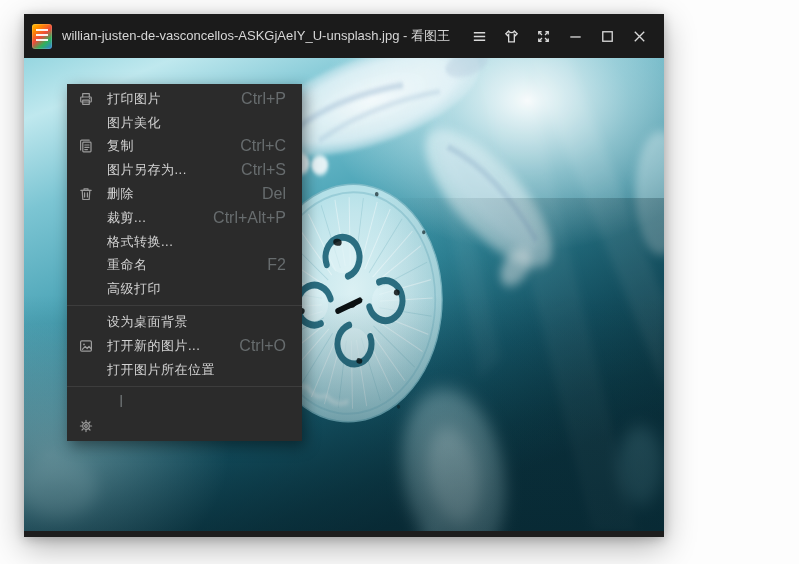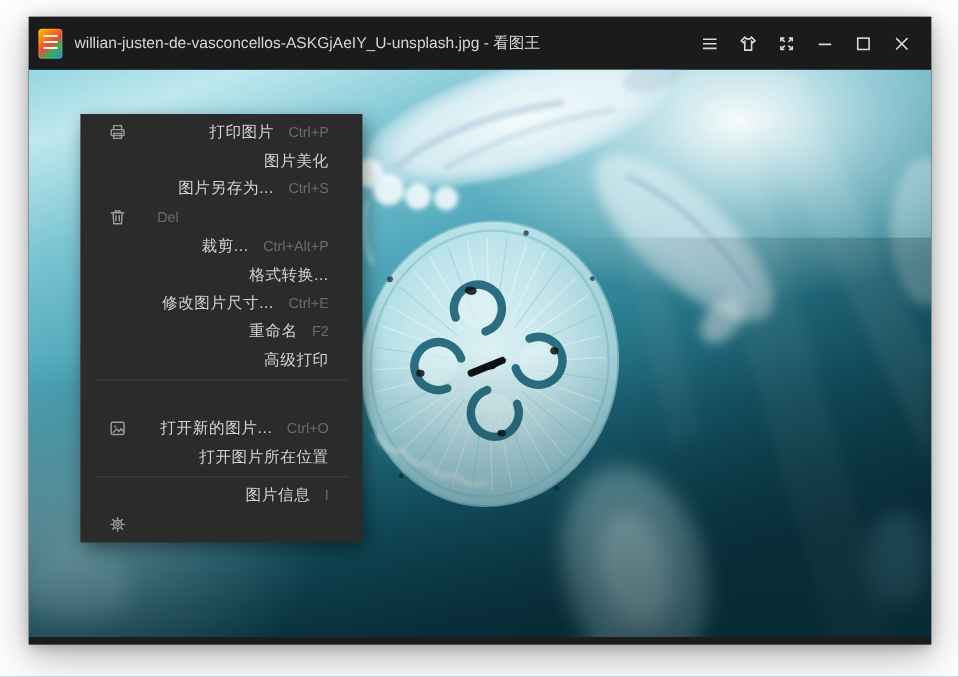--- a/index.html
+++ b/index.html
@@ -3,24 +3,23 @@
 <meta charset="utf-8">
 <style>
   html,body{margin:0;padding:0;}
   body{
     width:799px;height:564px;overflow:hidden;position:relative;
     background:#fdfdfd;
     font-family:"Liberation Sans","DejaVu Sans",sans-serif;
     -webkit-font-smoothing:antialiased;
   }
   .window{
-    position:absolute;left:24px;top:14px;width:752px;height:523px;
+    position:absolute;left:24px;top:14px;width:640px;height:523px;
     background:#1d1d1d;
     box-shadow:0 10px 30px rgba(0,0,0,.30),0 2px 10px rgba(0,0,0,.20);
-    text-align:right;
   }
   
   .titlebar{
     position:absolute;left:0;top:0;right:0;height:44px;background:#1b1b1b;
     display:flex;align-items:center;padding:0 16px 0 8px;box-sizing:border-box;
   }
   .app-icon{
     width:20px;height:25px;border-radius:3px;flex:none;position:relative;
     background:linear-gradient(140deg,#ffc400 0%,#ff8a00 22%,#ef4a3a 48%,#2fb25c 72%,#2f7fe0 100%);
     box-shadow:0 0 0 1px rgba(255,255,255,.15) inset;
@@ -32,30 +31,30 @@
   .title{font-size:13px;color:#d6d6d6;margin-left:10px;white-space:nowrap;overflow:hidden;text-overflow:ellipsis;max-width:500px;}
   .tb-icons{margin-left:auto;display:flex;gap:14px;align-items:center;}
   .tb-btn{width:18px;height:18px;display:flex;align-items:center;justify-content:center;cursor:default;}
   .tb-btn svg{width:17px;height:17px;stroke:#d9d9d9;fill:none;stroke-width:1.4;}
   
   .image-area{position:absolute;left:0;top:44px;right:0;bottom:6px;overflow:hidden;background:#11505e;}
   .image-area svg{display:block;width:100%;height:100%;}
   .bottom-strip{position:absolute;left:0;right:0;bottom:0;height:6px;background:#1d1d1d;}
   
   .context-menu{
-    position:absolute;left:43px;top:81px;width:235px;box-sizing:border-box;
-    background:#2b2b2b;padding:3px 12px;z-index:10;
+    position:absolute;left:43px;top:70px;width:235px;box-sizing:border-box;
+    background:#2b2b2b;padding:3px 0;z-index:10;
     box-shadow:3px 5px 14px rgba(0,0,0,.45);
   }
   .menu-item{height:23.8px;display:flex;align-items:center;padding:0 16px 0 10px;cursor:default;}
   .mi-icon{width:17px;height:17px;margin-right:13px;flex:none;display:flex;align-items:center;justify-content:center;}
   .mi-icon svg{width:16px;height:16px;stroke:#9c9c9c;fill:none;stroke-width:1.2;stroke-linecap:round;stroke-linejoin:round;}
   .mi-icon svg .f{fill:#9c9c9c;stroke:none;}
   .mi-label{flex:1;font-size:13px;color:#d3d3d3;letter-spacing:.5px;white-space:nowrap;}
-  .mi-shortcut{font-size:12px;color:#676c6e;margin-left:12px;white-space:nowrap;}
+  .mi-shortcut{font-size:16px;color:#676c6e;margin-left:12px;white-space:nowrap;}
   .mi-arrow{width:12px;height:12px;margin-left:12px;display:flex;align-items:center;justify-content:center;}
   .mi-arrow svg{width:11px;height:11px;stroke:#a5a5a5;fill:none;stroke-width:1.4;}
   .menu-separator{height:1px;background:#3d3d3d;margin:4px 0;}
 </style>
 </head>
 <body>
 
 <div class="window">
 
   <div class="titlebar">
@@ -284,81 +283,88 @@
           </svg>
         </span>
         <span class="mi-label">打印图片</span>
         <span class="mi-shortcut">Ctrl+P</span>
       </div>
       <div class="menu-item">
         <span class="mi-icon"></span>
         <span class="mi-label">图片美化</span>
       </div>
       <div class="menu-item">
+        <span class="mi-icon">
+          <svg viewBox="0 0 16 16">
+            <rect x="4.8" y="4.2" width="8.2" height="9.6" rx="0.8"></rect>
+            <path d="M11.2 2.2H3.6a1 1 0 0 0-1 1v8.8"></path>
+            <path d="M6.8 7h4.2M6.8 9.3h4.2M6.8 11.6h2.6"></path>
+          </svg>
+        </span>
+        <span class="mi-label">复制</span>
+        <span class="mi-shortcut">Ctrl+C</span>
+      </div>
+      <div class="menu-item">
         <span class="mi-icon"></span>
         <span class="mi-label">图片另存为...</span>
         <span class="mi-shortcut">Ctrl+S</span>
       </div>
       <div class="menu-item">
         <span class="mi-icon">
           <svg viewBox="0 0 16 16">
             <path d="M2.8 4.3h10.4"></path>
             <path d="M6 4.3V2.8h4v1.5"></path>
             <path d="M4.2 4.3l.6 9.2h6.4l.6-9.2"></path>
             <path d="M6.6 6.8v4.2M9.4 6.8v4.2"></path>
           </svg>
         </span>
+        <span class="mi-label">删除</span>
         <span class="mi-shortcut">Del</span>
       </div>
       <div class="menu-item">
         <span class="mi-icon"></span>
         <span class="mi-label">裁剪...</span>
         <span class="mi-shortcut">Ctrl+Alt+P</span>
       </div>
       <div class="menu-item">
         <span class="mi-icon"></span>
         <span class="mi-label">格式转换...</span>
       </div>
       <div class="menu-item">
         <span class="mi-icon"></span>
-        <span class="mi-label">修改图片尺寸...</span>
-        <span class="mi-shortcut">Ctrl+E</span>
-      </div>
-      <div class="menu-item">
-        <span class="mi-icon"></span>
         <span class="mi-label">重命名</span>
         <span class="mi-shortcut">F2</span>
       </div>
       <div class="menu-item">
         <span class="mi-icon"></span>
         <span class="mi-label">高级打印</span>
       </div>
       <div class="menu-separator"></div>
       <div class="menu-item">
         <span class="mi-icon"></span>
+        <span class="mi-label">设为桌面背景</span>
       </div>
       <div class="menu-item">
         <span class="mi-icon">
           <svg viewBox="0 0 16 16">
             <rect x="2.6" y="2.9" width="10.8" height="10.2" rx="1.2"></rect>
             <circle class="f" cx="6" cy="6.4" r="0.9"></circle>
             <path d="M4.4 11.4l2.8-3 2 2.1 1.8-2.2 1.8 2.2"></path>
           </svg>
         </span>
         <span class="mi-label">打开新的图片...</span>
         <span class="mi-shortcut">Ctrl+O</span>
       </div>
       <div class="menu-item">
         <span class="mi-icon"></span>
         <span class="mi-label">打开图片所在位置</span>
       </div>
       <div class="menu-separator"></div>
       <div class="menu-item">
         <span class="mi-icon"></span>
-        <span class="mi-label">图片信息</span>
         <span class="mi-shortcut">I</span>
       </div>
       <div class="menu-item">
         <span class="mi-icon">
           <svg viewBox="0 0 16 16">
             <circle cx="8" cy="8" r="3.3"></circle>
             <circle cx="8" cy="8" r="1.3"></circle>
             <path d="M8 2.4v1.6M8 12v1.6M2.4 8h1.6M12 8h1.6M4 4l1.2 1.2M10.8 10.8L12 12M12 4l-1.2 1.2M5.2 10.8L4 12"></path>
           </svg>
         </span>

